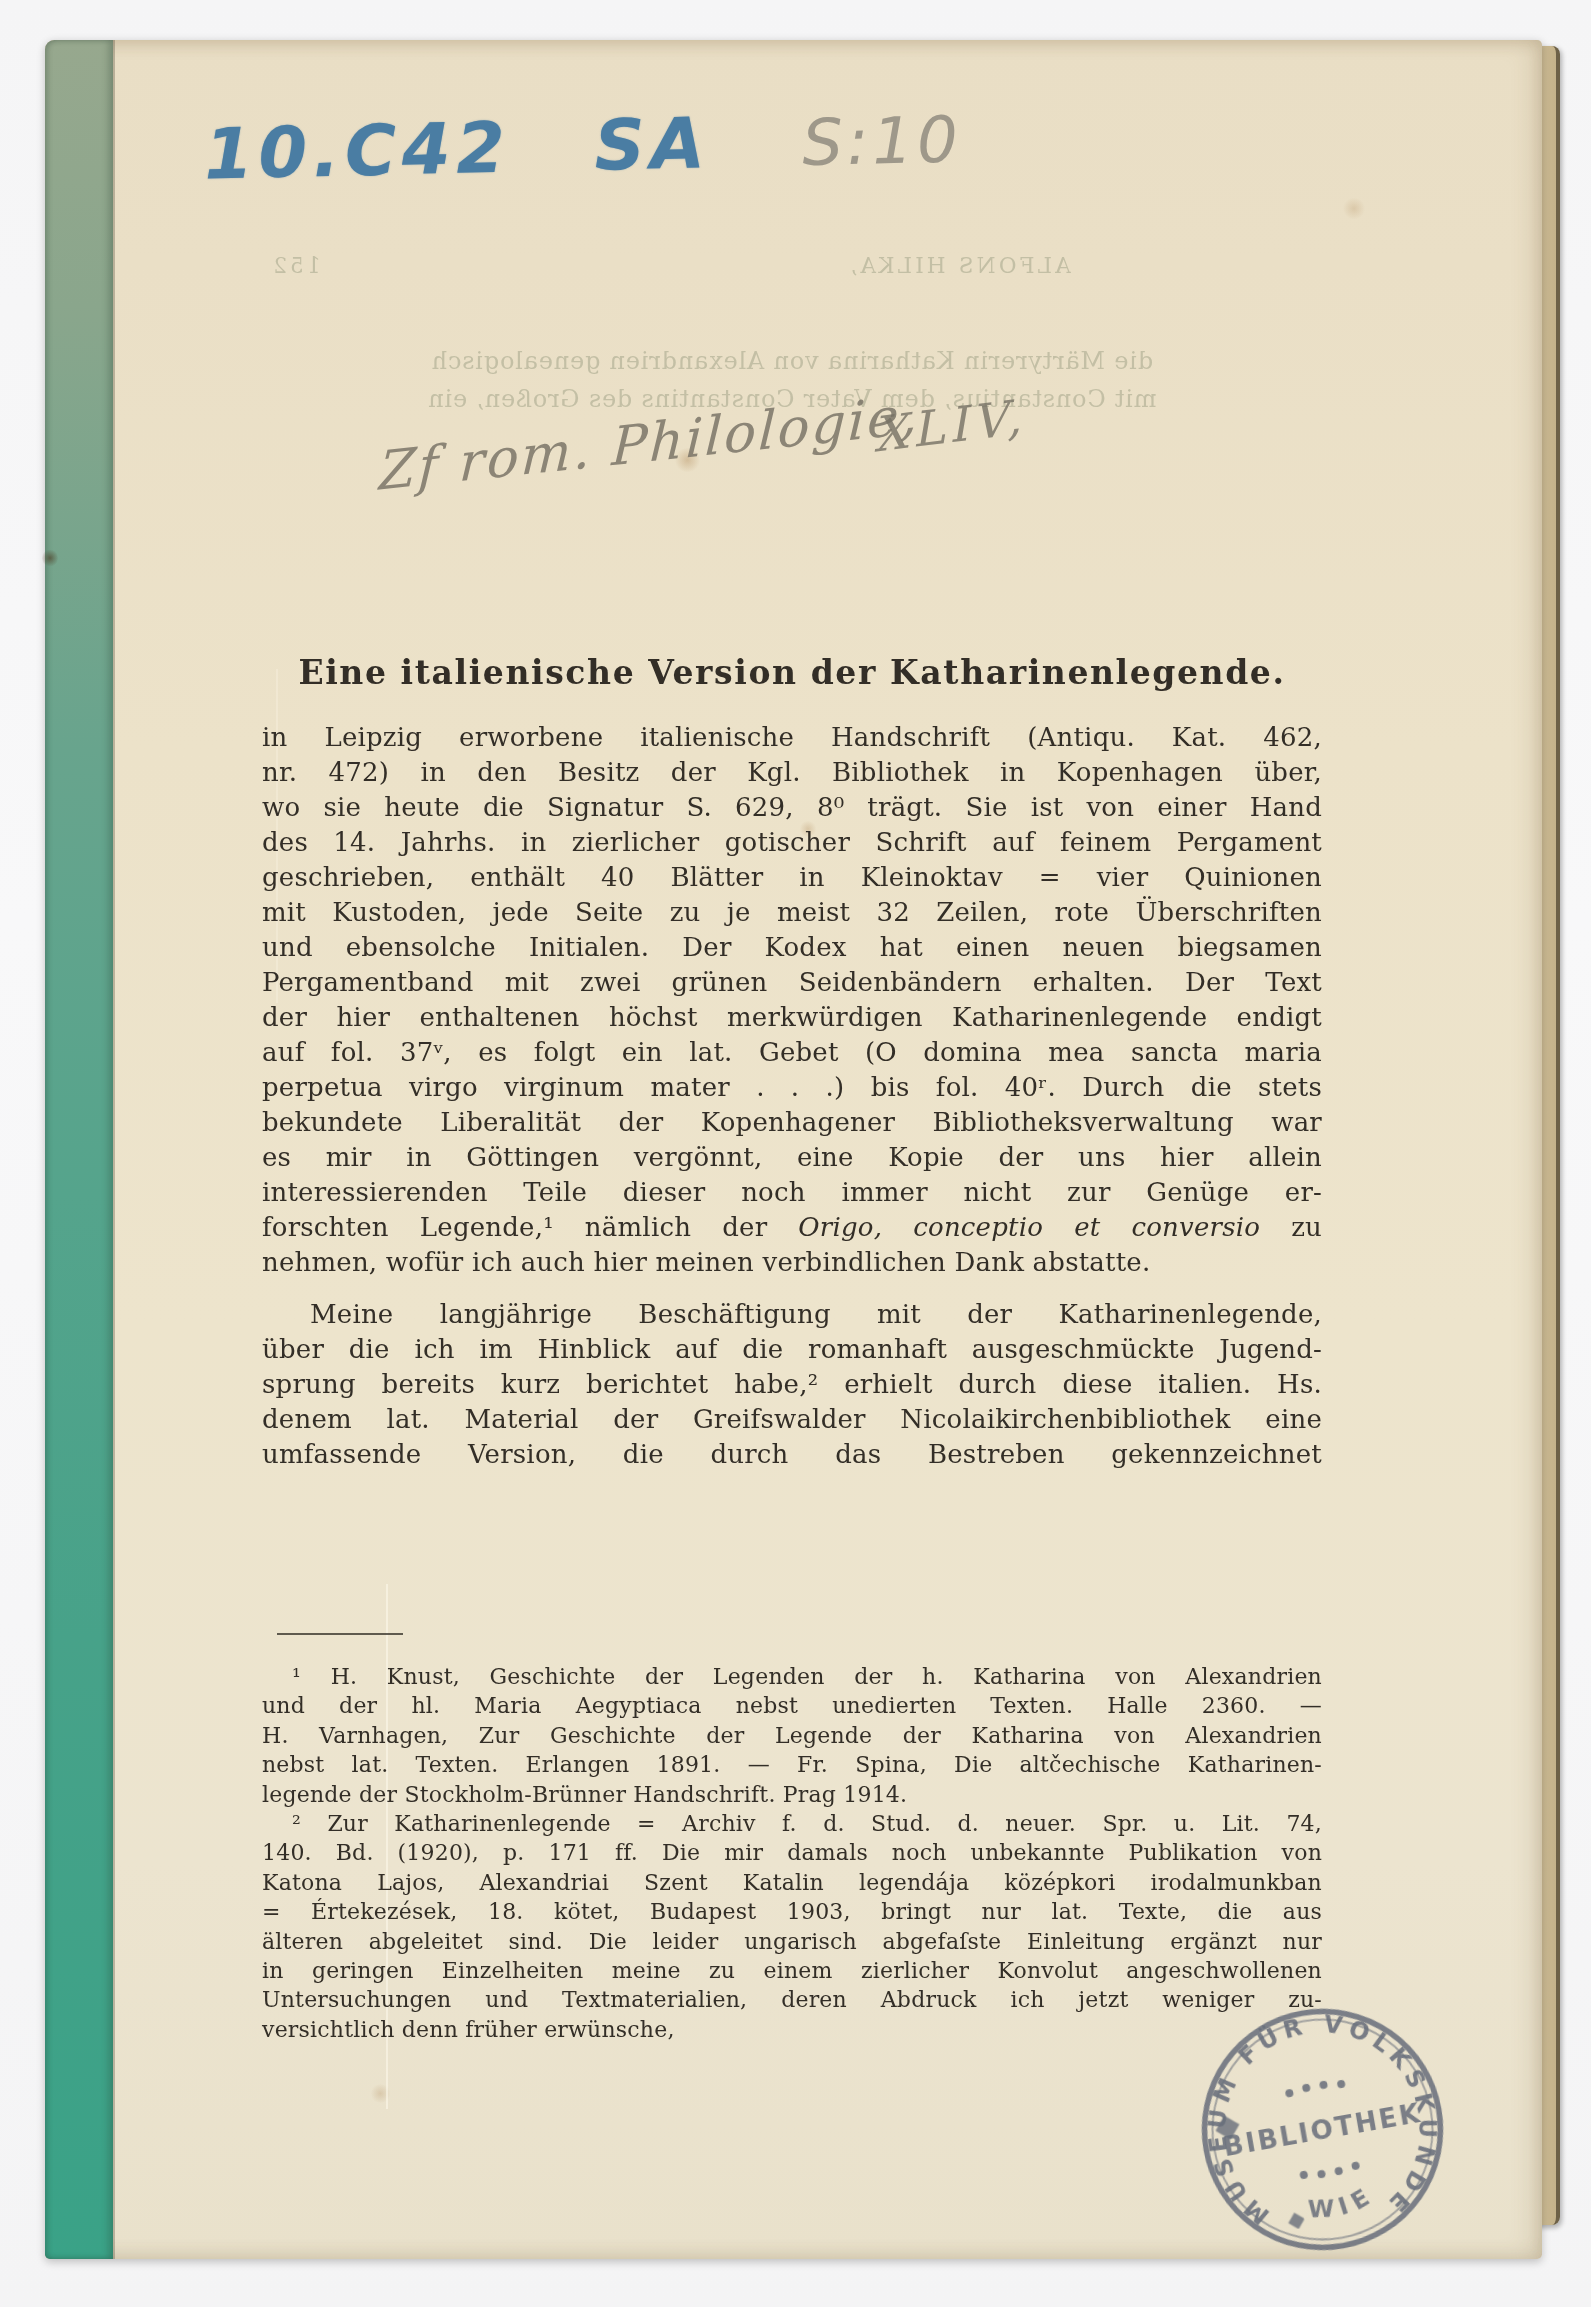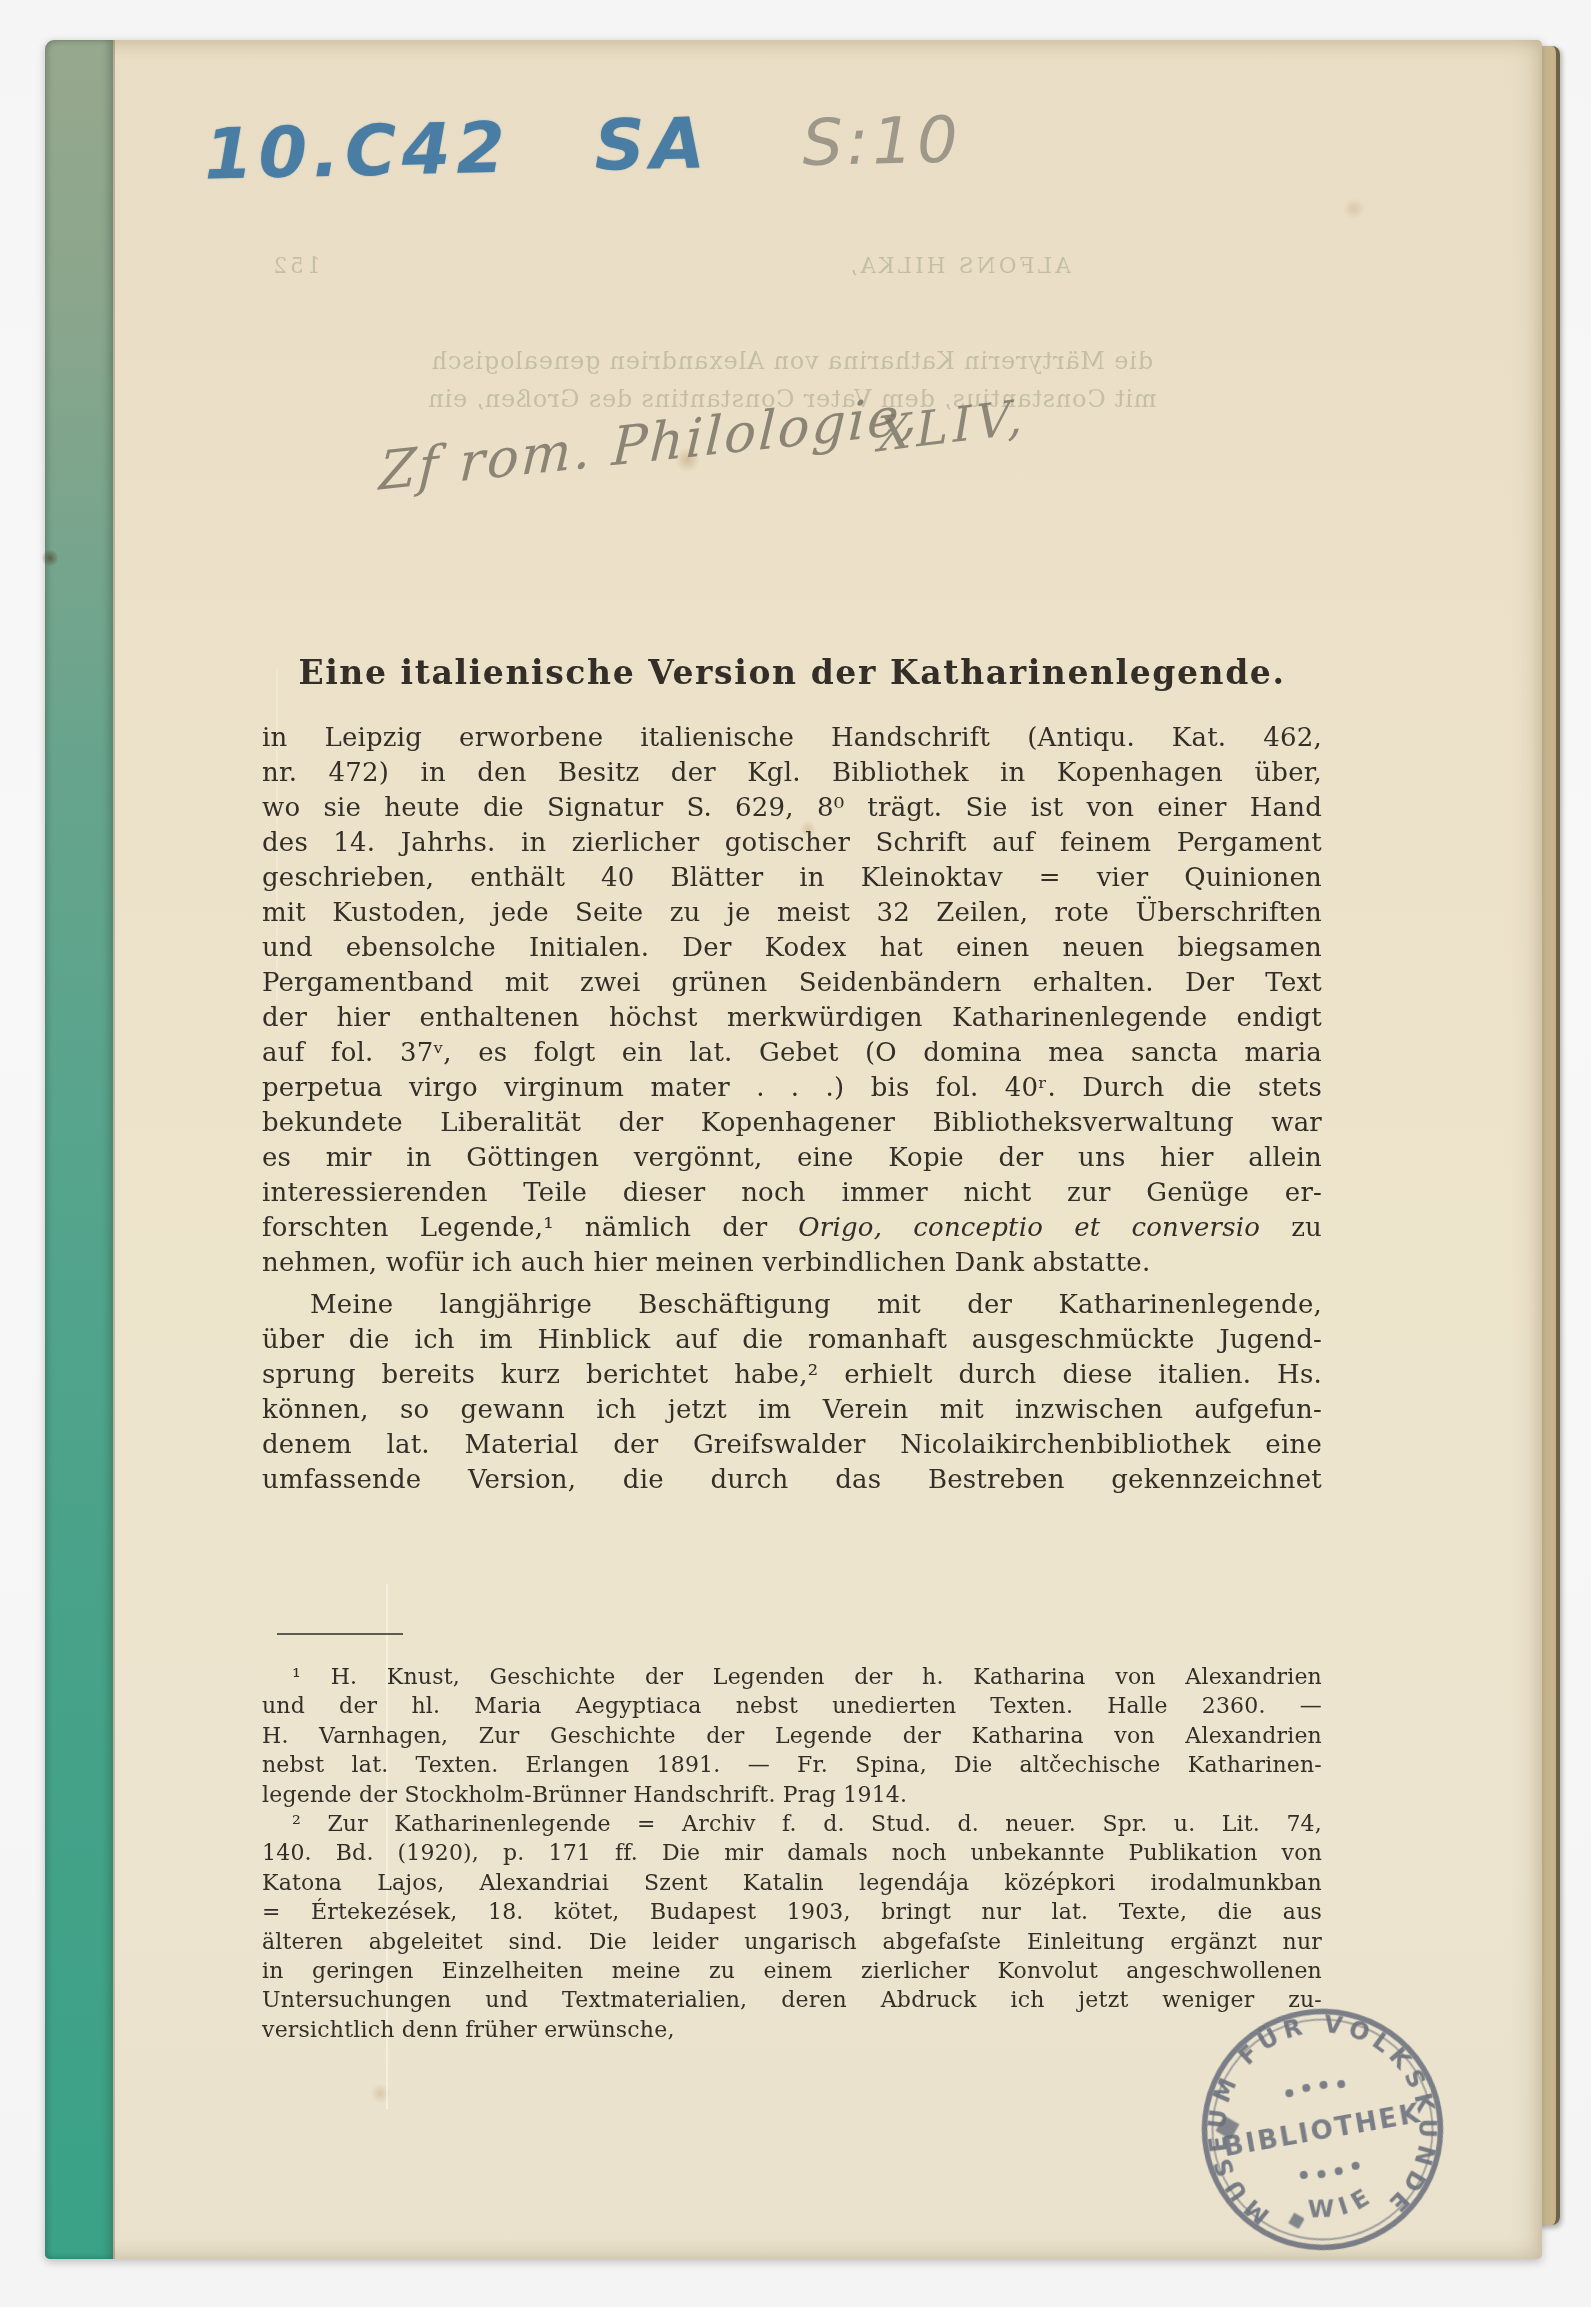--- a/index.html
+++ b/index.html
@@ -66,21 +66,21 @@
   
   .textblock{position:absolute;left:217px;width:1060px;color:#332e27;}
   .title{
     top:613px;text-align:center;font-weight:700;font-size:33px;letter-spacing:1.6px;
     font-family:"DejaVu Serif",serif;
   }
   .bodylines{top:680px;font-size:26px;letter-spacing:0.2px;}
   .bodylines .bline{height:35px;line-height:35px;text-align:justify;text-align-last:justify;overflow:visible;white-space:nowrap0;}
   .bline.first{padding-left:48px;}
   .bline.lastline{text-align-last:left;}
-  .para2{margin-top:7px;}
+  .para2{margin-top:17px;}
   .it{font-style:italic;}
   .fn-rule{position:absolute;left:232px;top:1593px;width:126px;height:2.4px;background:#3c372e;opacity:.8;}
   .footnotes{top:1622px;font-size:22px;letter-spacing:0.2px;}
   .footnotes .bline{height:29.4px;line-height:29.4px;text-align:justify;text-align-last:justify;}
   .footnotes .bline.first{padding-left:30px;}
   .footnotes .bline.lastline{text-align-last:left;}
   
   .stamp{position:absolute;left:1142px;top:1954px;width:271px;height:271px;transform:rotate(-10deg);opacity:.82;}
   
   .spot{position:absolute;border-radius:50%;pointer-events:none;}
@@ -138,21 +138,20 @@
     <div class="bline">bekundete Liberalität der Kopenhagener Bibliotheksverwaltung war</div>
     <div class="bline">es mir in Göttingen vergönnt, eine Kopie der uns hier allein</div>
     <div class="bline">interessierenden Teile dieser noch immer nicht zur Genüge er-</div>
     <div class="bline"><span>forschten Legende,¹ nämlich der </span><span class="it">Origo, conceptio et conversio</span><span> zu</span></div>
     <div class="bline lastline">nehmen, wofür ich auch hier meinen verbindlichen Dank abstatte.</div>
 
     <div class="para2">
       <div class="bline first">Meine langjährige Beschäftigung mit der Katharinenlegende,</div>
       <div class="bline">über die ich im Hinblick auf die romanhaft ausgeschmückte Jugend-</div>
       <div class="bline">sprung bereits kurz berichtet habe,² erhielt durch diese italien. Hs.</div>
-      <div class="bline">können, so gewann ich jetzt im Verein mit inzwischen aufgefun-</div>
       <div class="bline">denem lat. Material der Greifswalder Nicolaikirchenbibliothek eine</div>
       <div class="bline">umfassende Version, die durch das Bestreben gekennzeichnet</div>
     </div>
   </div>
 
   <div class="fn-rule"></div>
 
   <div class="textblock footnotes" style="position:absolute;">
     <div class="bline first">¹ H. Knust, Geschichte der Legenden der h. Katharina von Alexandrien</div>
     <div class="bline">und der hl. Maria Aegyptiaca nebst unedierten Texten. Halle 2360. —</div>

